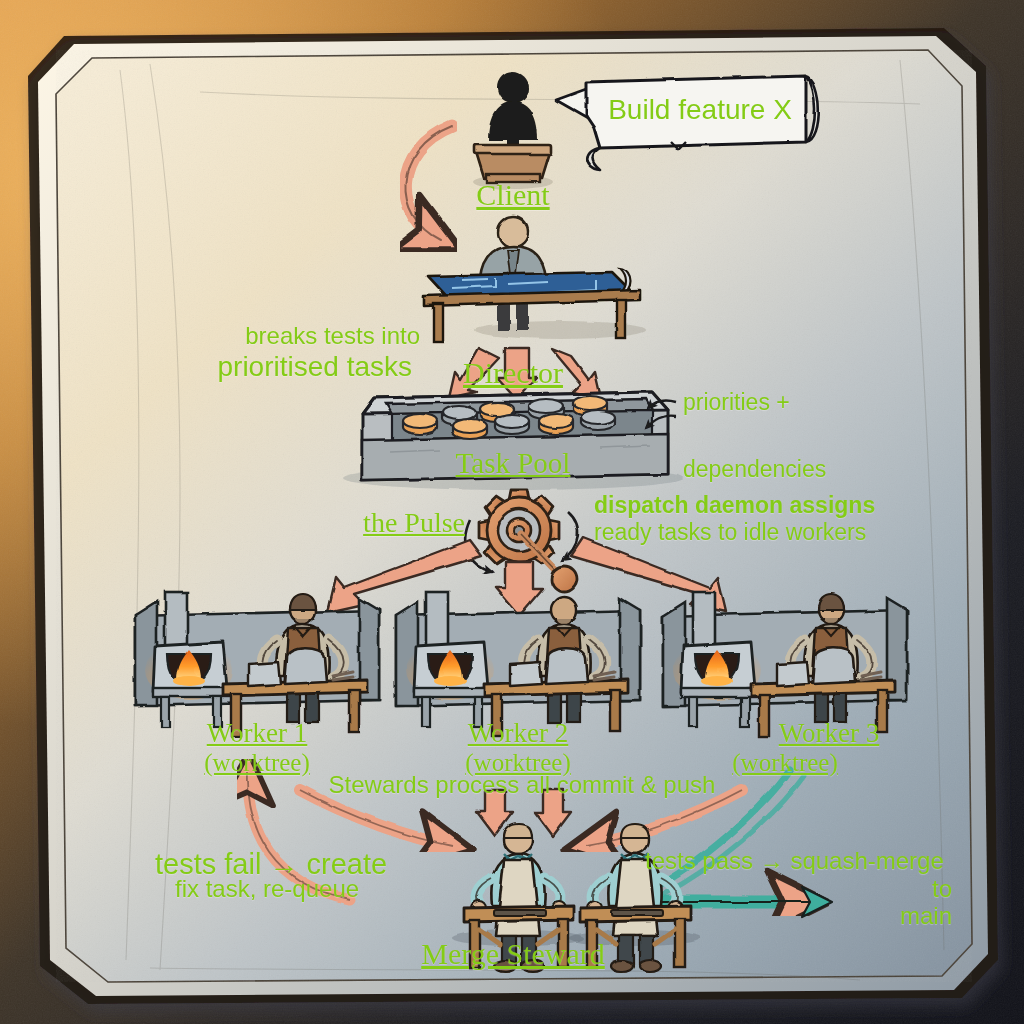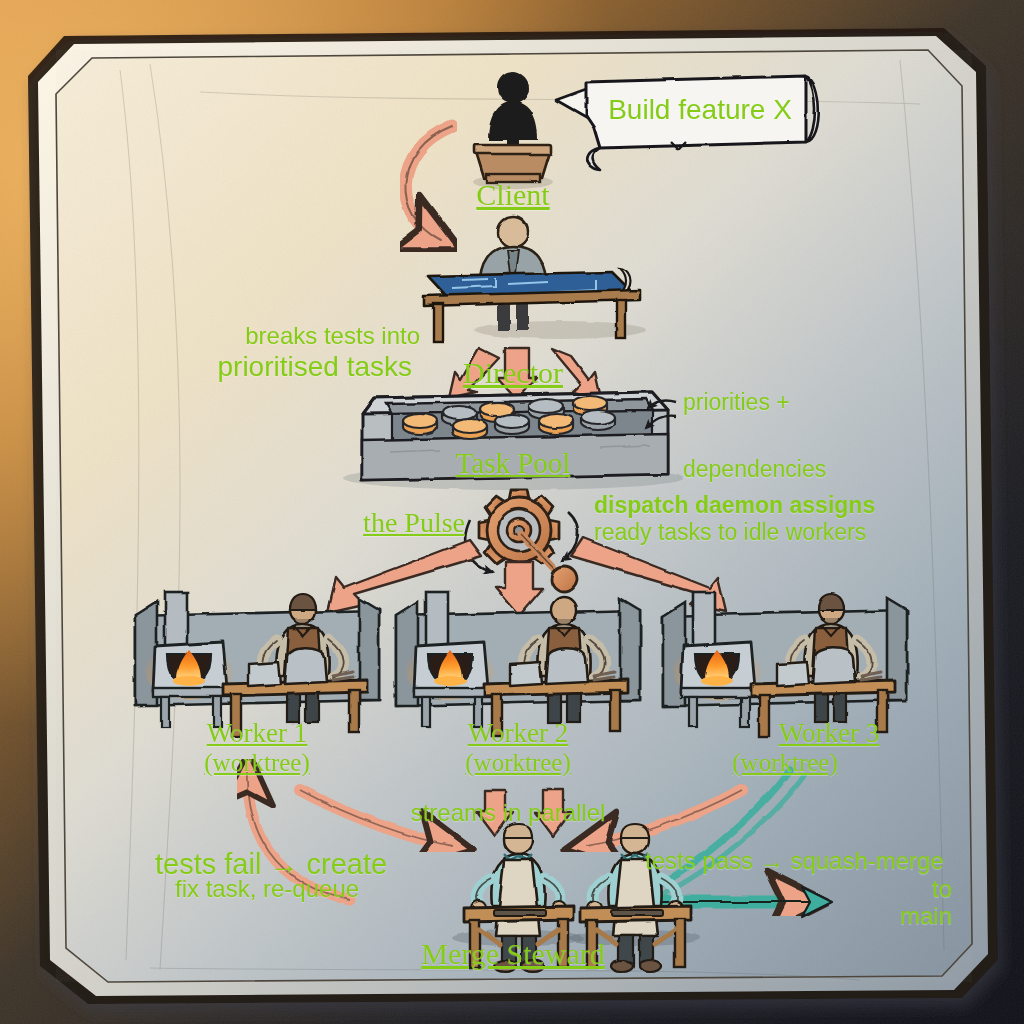--- a/index.html
+++ b/index.html
@@ -480,21 +480,21 @@
 
 <div class="lbl rt" style="left:420px;top:323px;font-size:24px;">breaks tests into</div>
 <div class="lbl rt" style="left:412px;top:351px;font-size:28px;">prioritised tasks</div>
 
 <div class="lbl lt" style="left:683px;top:390px;font-size:23px;">priorities +</div>
 <div class="lbl lt" style="left:683px;top:434px;font-size:23px;margin-top:23px;">dependencies</div>
 
 <div class="lbl lt" style="left:594px;top:493px;font-size:23px;font-weight:bold;">dispatch daemon assigns</div>
 <div class="lbl lt" style="left:594px;top:520px;font-size:23px;">ready tasks to idle workers</div>
 
-<div class="lbl ctr" style="left:508px;top:800px;font-size:24px;">streams in parallel</div>
+<div class="lbl ctr" style="left:522px;top:772px;font-size:24px;">Stewards process all commit &amp; push</div>
 
 <div class="lbl lt" style="left:155px;top:848px;font-size:29px;">tests fail → create</div>
 <div class="lbl lt" style="left:175px;top:876px;font-size:24px;">fix task, re-queue</div>
 
 <div class="lbl lt" style="left:645px;top:848px;font-size:24px;text-align:center;">tests pass → squash-merge</div>
 <div class="lbl rt" style="left:952px;top:876px;font-size:24px;">to main</div>
 
 </div>
 
 </body></html>

